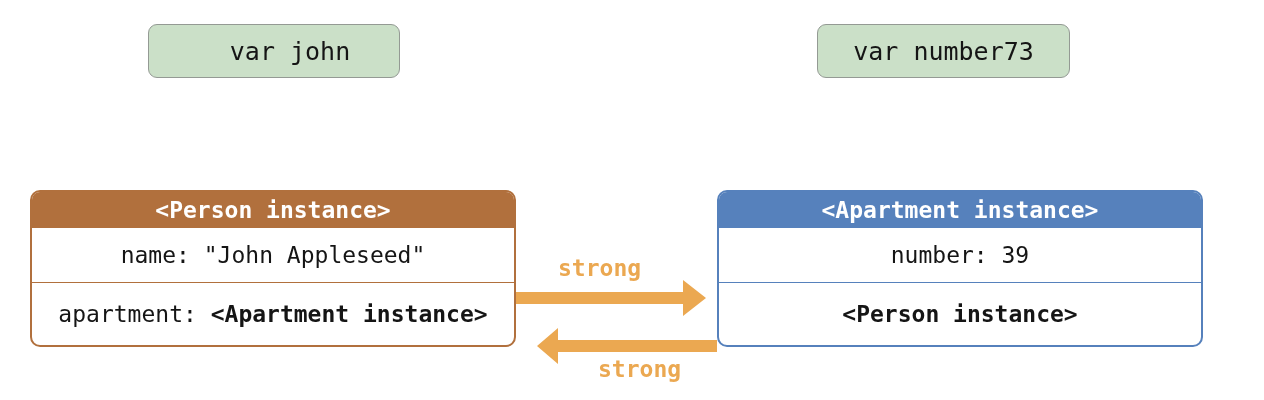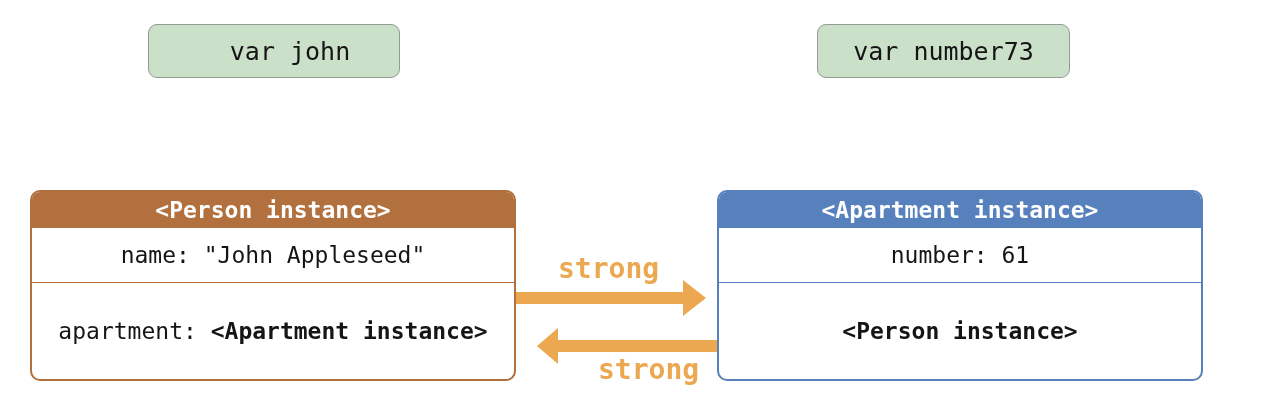--- a/index.html
+++ b/index.html
@@ -32,21 +32,21 @@
     color: var(--text-dark);
   }
   .var-john   { left: 148px; width: 252px; padding-left: 32px; }
   .var-number { left: 817px; width: 253px; }
 
   
   .instance-box {
     position: absolute;
     top: 190px;
     width: 486px;
-    height: 191px;
+    height: 157px;
     box-sizing: border-box;
     background: #ffffff;
     border-radius: 10px;
     overflow: hidden;
     display: flex;
     flex-direction: column;
   }
   .instance-box.person    { left: 30px;  border: 2px solid var(--person-accent); }
   .instance-box.apartment { left: 717px; border: 2px solid var(--apartment-accent); }
 
@@ -81,21 +81,21 @@
   .arrows {
     position: absolute;
     left: 0;
     top: 0;
     pointer-events: none;
   }
   .arrows polygon { fill: var(--arrow-orange); }
 
   .strong-label {
     position: absolute;
-    font-size: 28px;
+    font-size: 23px;
     font-weight: bold;
     line-height: 27px;
     color: var(--arrow-orange);
   }
   .strong-label.top    { left: 558px; top: 255px; }
   .strong-label.bottom { left: 598px; top: 356px; }
 </style>
 </head>
 <body>
 
@@ -114,21 +114,21 @@
       <span>name: "John Appleseed"</span>
     </div>
     <div class="box-row row2">
       <span>apartment: </span><b>&lt;Apartment instance&gt;</b>
     </div>
   </div>
 
   <div class="instance-box apartment">
     <div class="box-header">&lt;Apartment instance&gt;</div>
     <div class="box-row row1">
-      <span>number: 61</span>
+      <span>number: 39</span>
     </div>
     <div class="box-row row2">
       <b>&lt;Person instance&gt;</b>
     </div>
   </div>
 
   <svg class="arrows" width="1264" height="400" viewBox="0 0 1264 400" aria-hidden="true">
     <polygon points="516,292 683,292 683,280 706,298 683,316 683,304 516,304"></polygon>
     <polygon points="717,340 558,340 558,328 537,346 558,364 558,352 717,352"></polygon>
   </svg>

